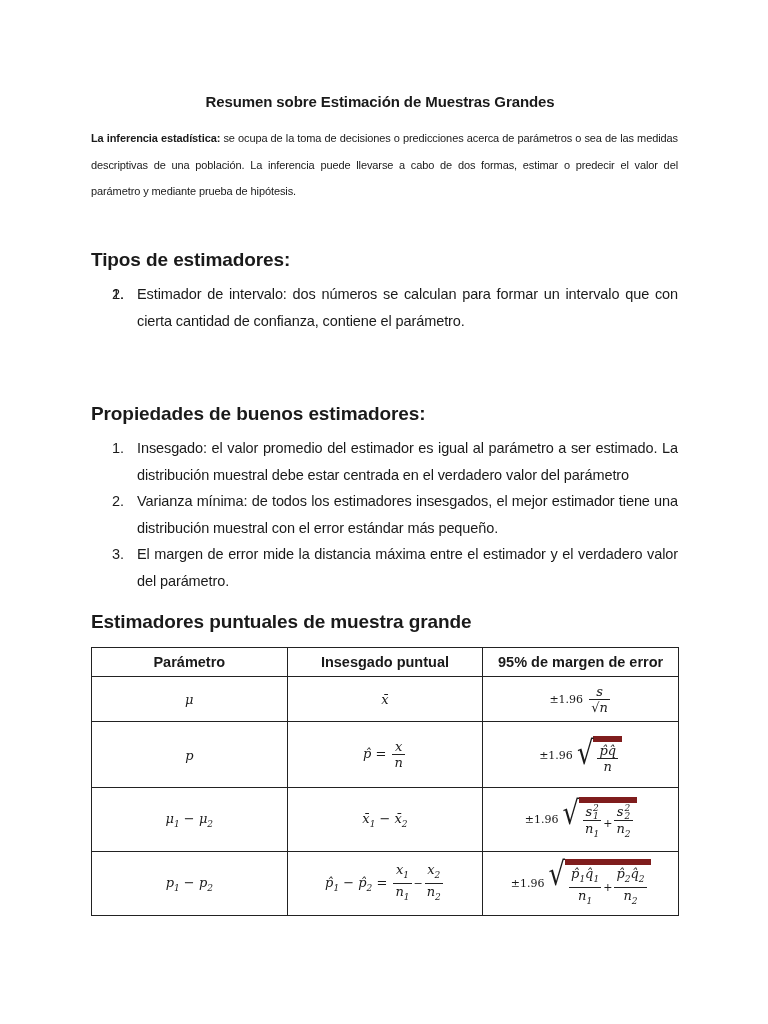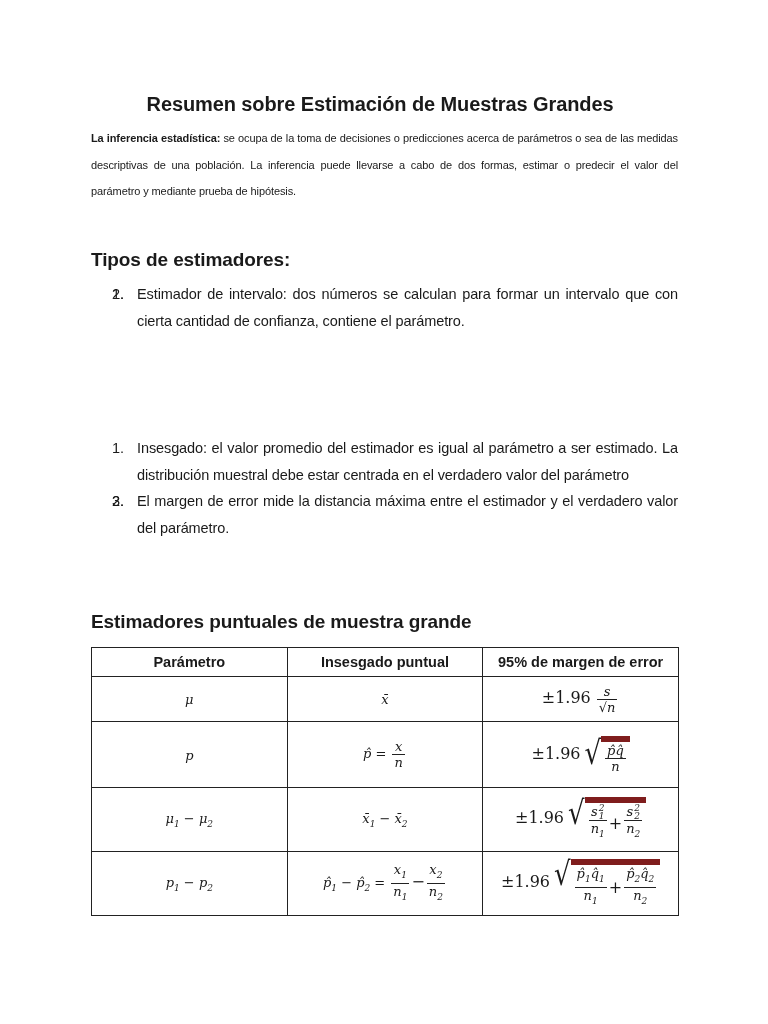--- a/index.html
+++ b/index.html
@@ -1,34 +1,34 @@
 <!DOCTYPE html>
 <html><head>
 <meta charset="utf-8">
 <style>
   html, body { margin:0; padding:0; background:#ffffff; }
   body { width:768px; height:1024px; position:relative; overflow:hidden;
          font-family:"Liberation Sans", sans-serif; color:#1a1a1a; }
   .page { position:absolute; left:0; top:0; width:768px; height:1024px; background:#fff; }
   .title { position:absolute; top:93px; left:0; width:760px; text-align:center;
-           font-weight:bold; font-size:20px; letter-spacing:-0.1px; }
+           font-weight:bold; font-size:15px; letter-spacing:-0.1px; }
   .para { position:absolute; left:91px; width:587px; font-size:11px; line-height:26.5px;
           text-align:justify; letter-spacing:-0.1px; }
   .para b { font-weight:bold; }
   .heading { position:absolute; left:91px; font-size:19px; font-weight:bold; letter-spacing:-0.1px; }
   .list { position:absolute; left:91px; width:587px; margin:0; padding:0; list-style:none;
           font-size:14.5px; line-height:26.5px; letter-spacing:-0.1px; }
   .list li { position:relative; padding-left:46px; text-align:justify; }
   .list li .num { position:absolute; left:21px; top:0; }
   table.est { position:absolute; left:91px; top:647px; border-collapse:collapse;
               width:588px; font-size:14.5px; }
   table.est th, table.est td { border:1.3px solid #222; text-align:center; vertical-align:middle; padding:0; }
   table.est th { height:28px; font-weight:bold; }
   .math { font-family:"DejaVu Serif", serif; font-style:italic; font-size:13px; }
-  .num-r { font-family:"DejaVu Serif", serif; font-style:normal; font-size:16px; }
+  .num-r { font-family:"DejaVu Serif", serif; font-style:normal; font-size:11px; }
   .frac { display:inline-flex; flex-direction:column; vertical-align:middle; text-align:center; margin:0 2px; }
   .frac .n { border-bottom:1px solid #222; padding:0 2px; line-height:15px; }
   .frac .d { line-height:15px; padding:0 2px; }
   .sqrt { display:inline-flex; align-items:stretch; vertical-align:middle; }
   .sqrt .rad { font-family:"DejaVu Serif", serif; font-style:normal; font-size:26px; line-height:34px; transform:scaleY(1.25); }
   .sqrt .body { border-top:6px solid #7f1d1d; display:inline-flex; align-items:center; padding:1px 2px 0 2px; }
   sub, sup { font-size:9px; }
   .ss { display:inline-flex; flex-direction:column; vertical-align:middle; line-height:8px; font-size:9px; margin-left:1px; }
 </style>
 </head>
@@ -42,24 +42,25 @@
     <b>La inferencia estadística:</b><span> se ocupa de la toma de decisiones o predicciones acerca de parámetros o sea de las medidas descriptivas de una población. La inferencia puede llevarse a cabo de dos formas, estimar o predecir el valor del parámetro y mediante prueba de hipótesis.</span>
   </div>
 
   <div class="heading" style="top:249px;">Tipos de estimadores:</div>
 
   <ul class="list" style="top:281px;">
     <li><span class="num">1.</span></li>
     <li><span class="num">2.</span><span>Estimador de intervalo: dos números se calculan para formar un intervalo que con cierta cantidad de confianza, contiene el parámetro.</span></li>
   </ul>
 
+  <div class="heading" style="top:403px;">Propiedades de buenos estimadores:</div>
 
   <ul class="list" style="top:435px;">
     <li><span class="num">1.</span><span>Insesgado: el valor promedio del estimador es igual al parámetro a ser estimado. La distribución muestral debe estar centrada en el verdadero valor del parámetro</span></li>
-    <li><span class="num">2.</span></li>
+    <li><span class="num">2.</span><span>Varianza mínima: de todos los estimadores insesgados, el mejor estimador tiene una distribución muestral con el error estándar más pequeño.</span></li>
     <li><span class="num">3.</span><span>El margen de error mide la distancia máxima entre el estimador y el verdadero valor del parámetro.</span></li>
   </ul>
 
   <div class="heading" style="top:611px;">Estimadores puntuales de muestra grande</div>
 
   <table class="est">
     <colgroup>
         <col style="width:196px">
         <col style="width:196px">
         <col style="width:196px">

